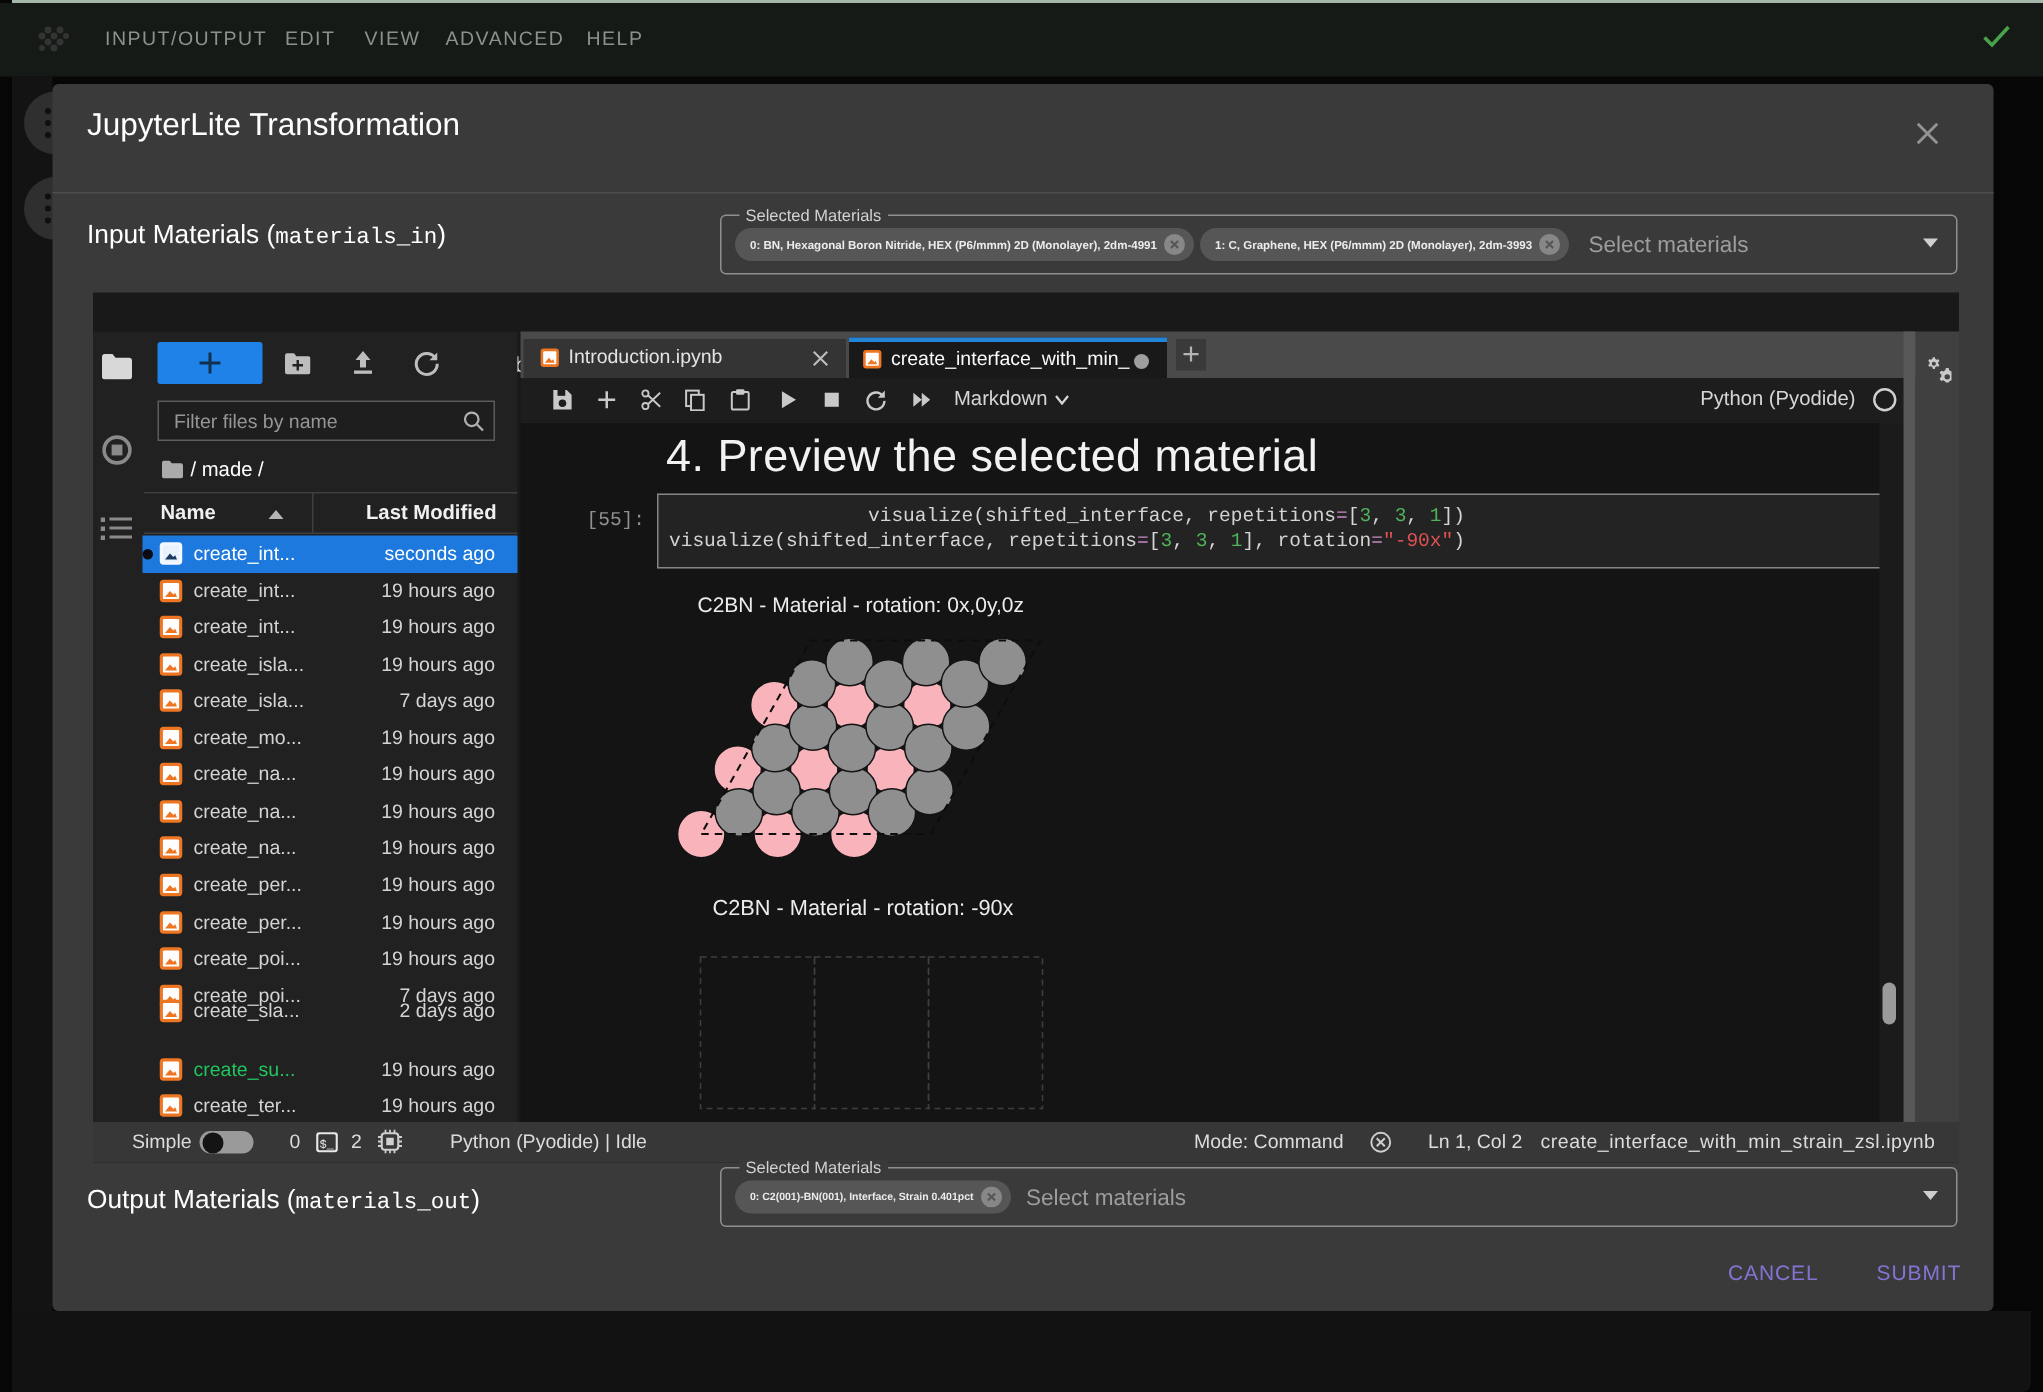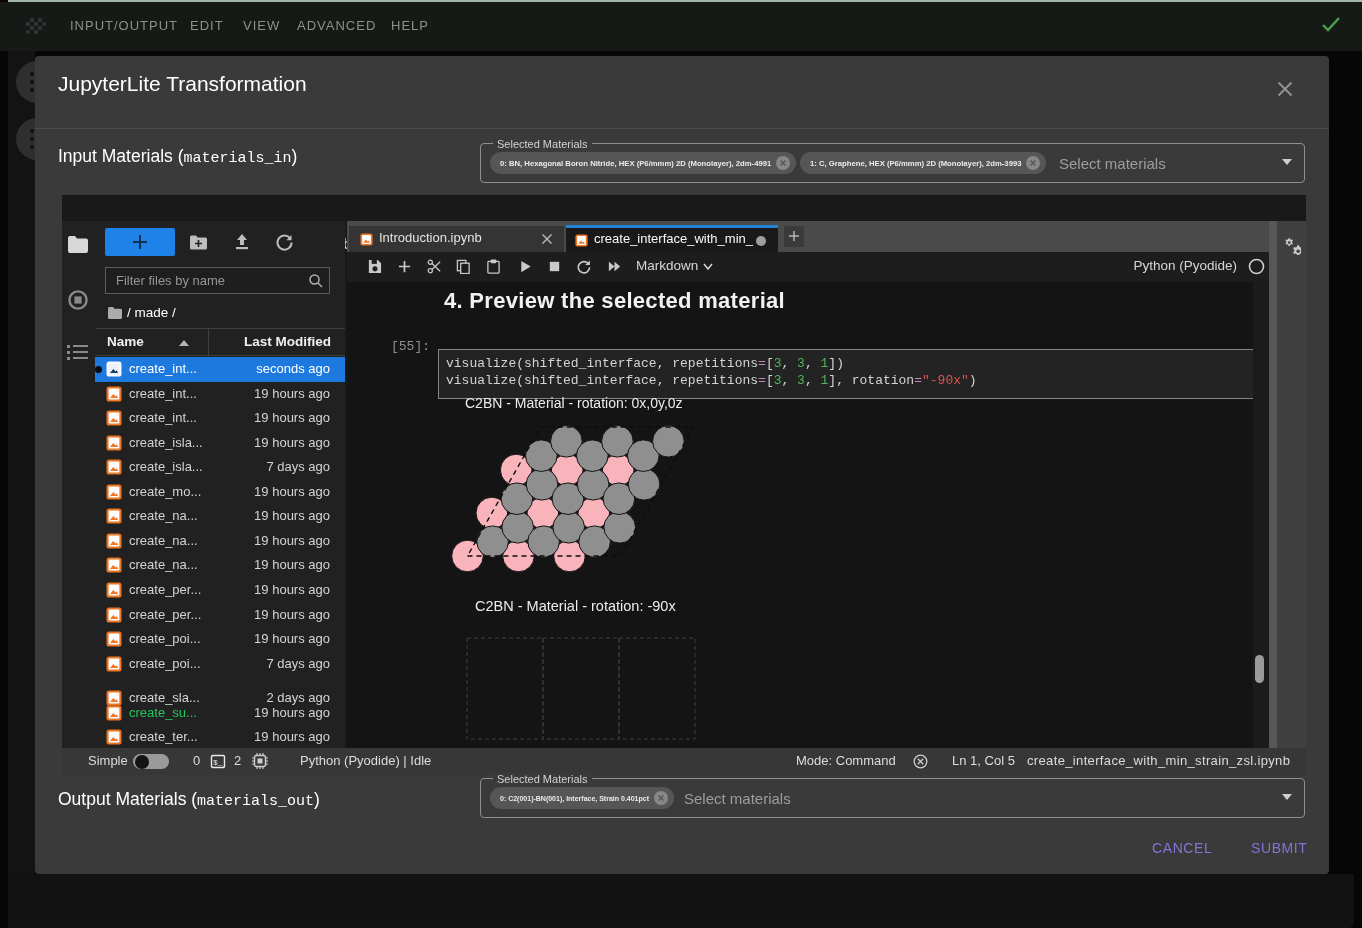--- a/index.html
+++ b/index.html
@@ -233,23 +233,23 @@
         <svg class="abs" style="left:356px;top:11px;" width="10" height="7" viewBox="0 0 10 7">
           <path d="M1 1 L5 6 L9 1" fill="none" stroke="#d6d6d6" stroke-width="1.5"></path>
         </svg>
         <span class="abs" style="right:32px;top:6px;font-size:13.5px;color:#d6d6d6;">Python (Pyodide)</span>
         <svg class="abs" style="right:4px;top:6px;" width="17" height="17" viewBox="0 0 17 17">
           <circle cx="8.5" cy="8.5" r="7" fill="none" stroke="#cfcfcf" stroke-width="1.6"></circle>
         </svg>
       </div>
     
     <div class="abs" style="left:285px;top:87px;width:906px;height:466px;background:#141414;">
-        <span class="abs" style="left:97px;top:6px;font-size:22px;font-weight:bold;color:#f2f2f2;letter-spacing:0.3px;text-align:center;">4. Preview the selected material</span>
+        <span class="abs" style="left:97px;top:6px;font-size:30px;font-weight:normal;color:#f2f2f2;letter-spacing:0.3px;text-align:center;">4. Preview the selected material</span>
         <span class="abs" style="left:44px;top:57px;font-family:'Liberation Mono',monospace;font-size:13px;color:#8f8f8f;">[55]:</span>
-        <div class="abs" style="left:91px;top:67px;width:817px;height:50px;background:#232323;border:1px solid #858585;">
+        <div class="abs" style="left:91px;top:47px;width:817px;height:50px;background:#232323;border:1px solid #858585;text-align:right;">
           <div style="position:absolute;left:7px;top:5px;font-family:'Liberation Mono',monospace;font-size:13px;line-height:17px;white-space:pre;"><span style="color:#d4d4d4;">visualize(shifted_interface, repetitions</span><span style="color:#c586c0;">=</span><span style="color:#d4d4d4;">[</span><span style="color:#51b35c;">3</span><span style="color:#d4d4d4;">, </span><span style="color:#51b35c;">3</span><span style="color:#d4d4d4;">, </span><span style="color:#51b35c;">1</span><span style="color:#d4d4d4;">])</span><br><span style="color:#d4d4d4;">visualize(shifted_interface, repetitions</span><span style="color:#c586c0;">=</span><span style="color:#d4d4d4;">[</span><span style="color:#51b35c;">3</span><span style="color:#d4d4d4;">, </span><span style="color:#51b35c;">3</span><span style="color:#d4d4d4;">, </span><span style="color:#51b35c;">1</span><span style="color:#d4d4d4;">], rotation</span><span style="color:#c586c0;">=</span><span style="color:#e05252;">"-90x"</span><span style="color:#d4d4d4;">)</span></div>
         </div>
         <span class="abs" style="left:118px;top:113px;font-size:14px;color:#ececec;">C2BN - Material - rotation: 0x,0y,0z</span>
         <svg class="abs" style="left:60px;top:120px;" width="350" height="200" viewBox="407 402 350 200">
           <circle cx="467.5" cy="556.0" r="15.8" fill="#f9b3ba" stroke="#141414" stroke-width="1"></circle>
           <circle cx="518.5" cy="556.0" r="15.8" fill="#f9b3ba" stroke="#141414" stroke-width="1"></circle>
           <circle cx="569.5" cy="556.0" r="15.8" fill="#f9b3ba" stroke="#141414" stroke-width="1"></circle>
           <circle cx="491.8" cy="513.0" r="15.8" fill="#f9b3ba" stroke="#141414" stroke-width="1"></circle>
           <circle cx="542.8" cy="513.0" r="15.8" fill="#f9b3ba" stroke="#141414" stroke-width="1"></circle>
           <circle cx="593.8" cy="513.0" r="15.8" fill="#f9b3ba" stroke="#141414" stroke-width="1"></circle>
@@ -303,21 +303,21 @@
           <rect x="2.5" y="2.5" width="11" height="11" rx="2" fill="none" stroke="#cfcfcf" stroke-width="1.4"></rect>
           <rect x="5.5" y="5.5" width="5" height="5" fill="#cfcfcf"></rect>
           <path d="M5 0 L5 2.5 M8 0 L8 2.5 M11 0 L11 2.5 M5 13.5 L5 16 M8 13.5 L8 16 M11 13.5 L11 16 M0 5 L2.5 5 M0 8 L2.5 8 M0 11 L2.5 11 M13.5 5 L16 5 M13.5 8 L16 8 M13.5 11 L16 11" stroke="#cfcfcf" stroke-width="1.2"></path>
         </svg>
         <span class="abs" style="left:238px;top:5px;font-size:13px;color:#dcdcdc;">Python (Pyodide) | Idle</span>
         <span class="abs" style="left:734px;top:5px;font-size:13px;color:#dcdcdc;">Mode: Command</span>
         <svg class="abs" style="left:851px;top:6px;" width="15" height="15" viewBox="0 0 15 15">
           <circle cx="7.5" cy="7.5" r="6.3" fill="none" stroke="#cfcfcf" stroke-width="1.3"></circle>
           <path d="M4.8 4.8 L10.2 10.2 M10.2 4.8 L4.8 10.2" stroke="#cfcfcf" stroke-width="1.3"></path>
         </svg>
-        <span class="abs" style="left:890px;top:5px;font-size:13px;color:#dcdcdc;">Ln 1, Col 5</span>
+        <span class="abs" style="left:890px;top:5px;font-size:13px;color:#dcdcdc;">Ln 1, Col 2</span>
         <span class="abs" style="left:965px;top:5px;font-size:13px;letter-spacing:0.35px;color:#dcdcdc;">create_interface_with_min_strain_zsl.ipynb</span>
       </div>
     <div style="position:absolute;left:33px;top:162.0px;width:250px;height:24.6px;background:#1d79dd;">
         <span style="position:absolute;left:0px;top:9px;width:7px;height:7px;border-radius:50%;background:#0b0b14;"></span>
         <span style="position:absolute;left:11px;top:4px;"><svg width="16" height="16" viewBox="0 0 16 16">
             <rect x="0.5" y="0.5" width="15" height="15" rx="2.6" fill="#f5f9ff"></rect>
             <rect x="2.6" y="2.6" width="10.8" height="10.8" rx="0.8" fill="#e9f2fd"></rect>
             <path d="M4 12 L7.3 8 L9.6 10.4 L10.8 9.2 L12 12 Z" fill="#1d3a63"></path>
           </svg></span>
         <span style="position:absolute;left:34px;top:4px;font-size:13px;color:#fff;">create_int...</span>
@@ -411,21 +411,21 @@
         <span style="position:absolute;left:34px;top:4px;font-size:13px;color:#d4d4d4;">create_poi...</span>
         <span style="position:absolute;right:15px;top:4px;font-size:13px;color:#d4d4d4;">19 hours ago</span>
       </div><div style="position:absolute;left:33px;top:456.6px;width:250px;height:24.6px;">
         <span style="position:absolute;left:11px;top:4px;"><svg width="16" height="16" viewBox="0 0 16 16">
             <rect x="0.5" y="0.5" width="15" height="15" rx="2.6" fill="#ee7622"></rect>
             <rect x="2.6" y="2.6" width="10.8" height="10.8" rx="0.8" fill="#fdfdfd"></rect>
             <path d="M4 12 L7.3 8 L9.6 10.4 L10.8 9.2 L12 12 Z" fill="#ee7622"></path>
           </svg></span>
         <span style="position:absolute;left:34px;top:4px;font-size:13px;color:#d4d4d4;">create_poi...</span>
         <span style="position:absolute;right:15px;top:4px;font-size:13px;color:#d4d4d4;">7 days ago</span>
-      </div><div style="position:absolute;left:33px;top:491px;width:250px;height:24.6px;">
+      </div><div style="position:absolute;left:33px;top:467px;width:250px;height:24.6px;">
         <span style="position:absolute;left:11px;top:4px;"><svg width="16" height="16" viewBox="0 0 16 16">
             <rect x="0.5" y="0.5" width="15" height="15" rx="2.6" fill="#ee7622"></rect>
             <rect x="2.6" y="2.6" width="10.8" height="10.8" rx="0.8" fill="#fdfdfd"></rect>
             <path d="M4 12 L7.3 8 L9.6 10.4 L10.8 9.2 L12 12 Z" fill="#ee7622"></path>
           </svg></span>
         <span style="position:absolute;left:34px;top:4px;font-size:13px;color:#d4d4d4;">create_sla...</span>
         <span style="position:absolute;right:15px;top:4px;font-size:13px;color:#d4d4d4;">2 days ago</span>
       </div><div style="position:absolute;left:33px;top:505.7px;width:250px;height:24.6px;">
         <span style="position:absolute;left:11px;top:4px;"><svg width="16" height="16" viewBox="0 0 16 16">
             <rect x="0.5" y="0.5" width="15" height="15" rx="2.6" fill="#ee7622"></rect>

